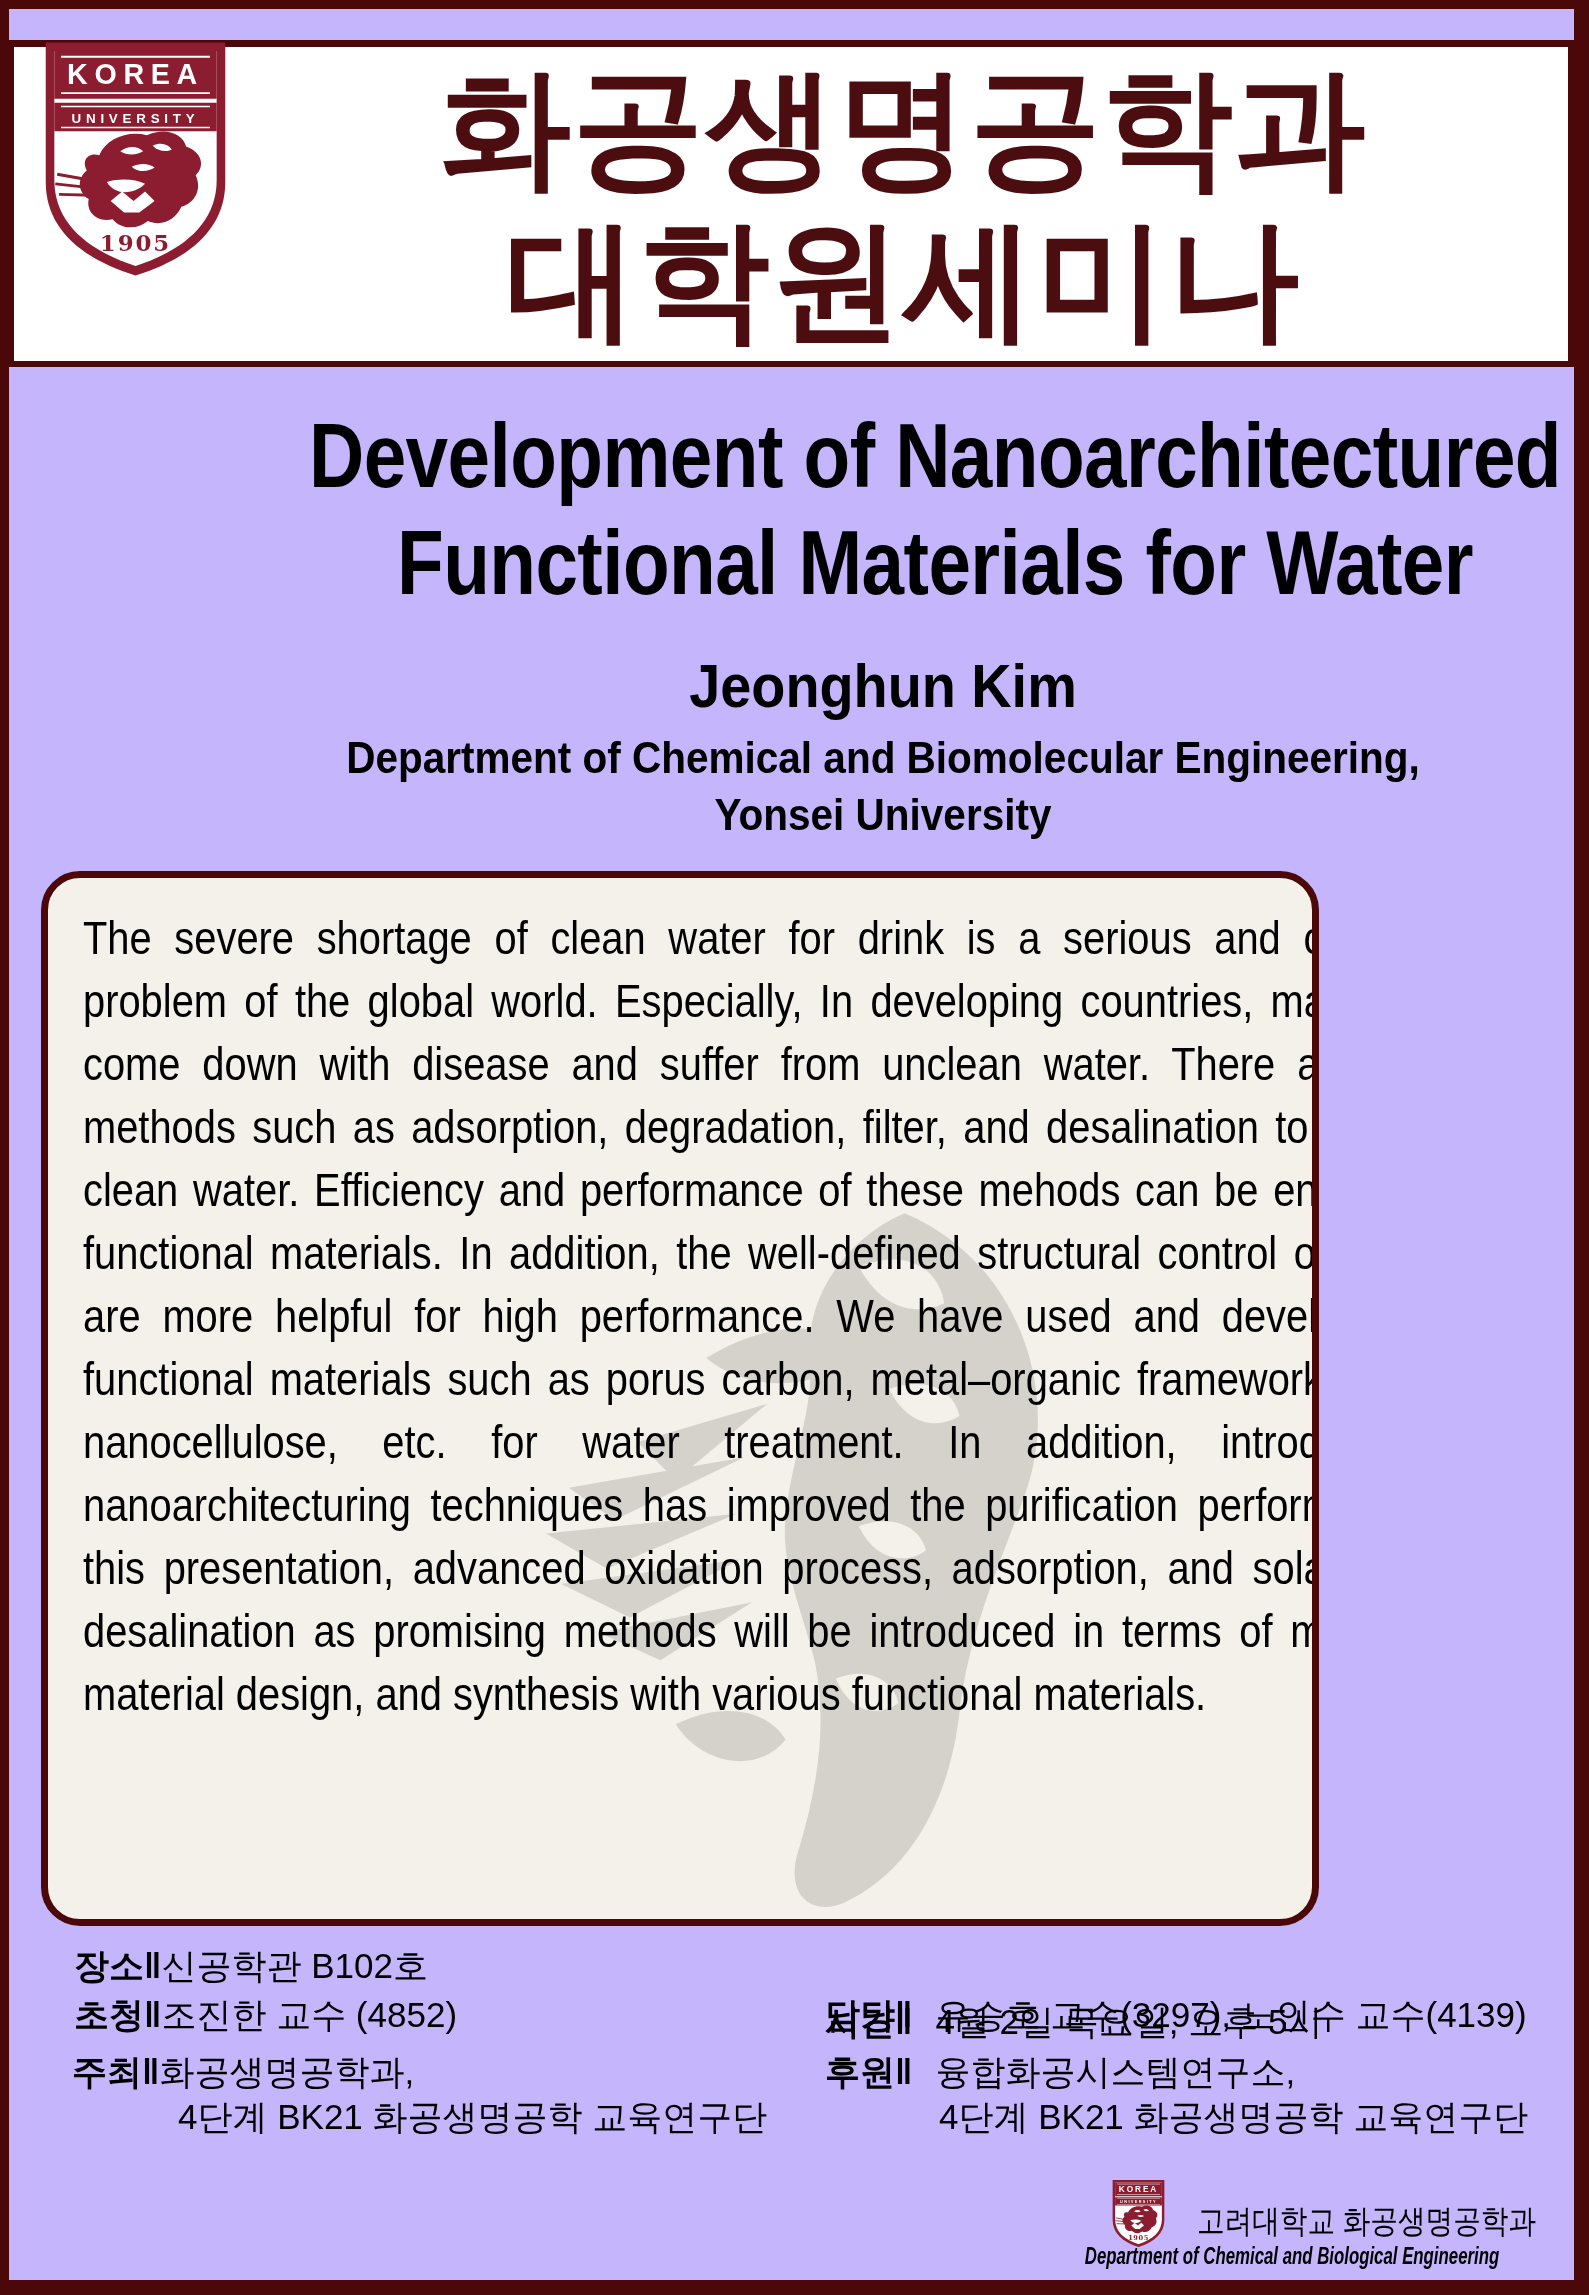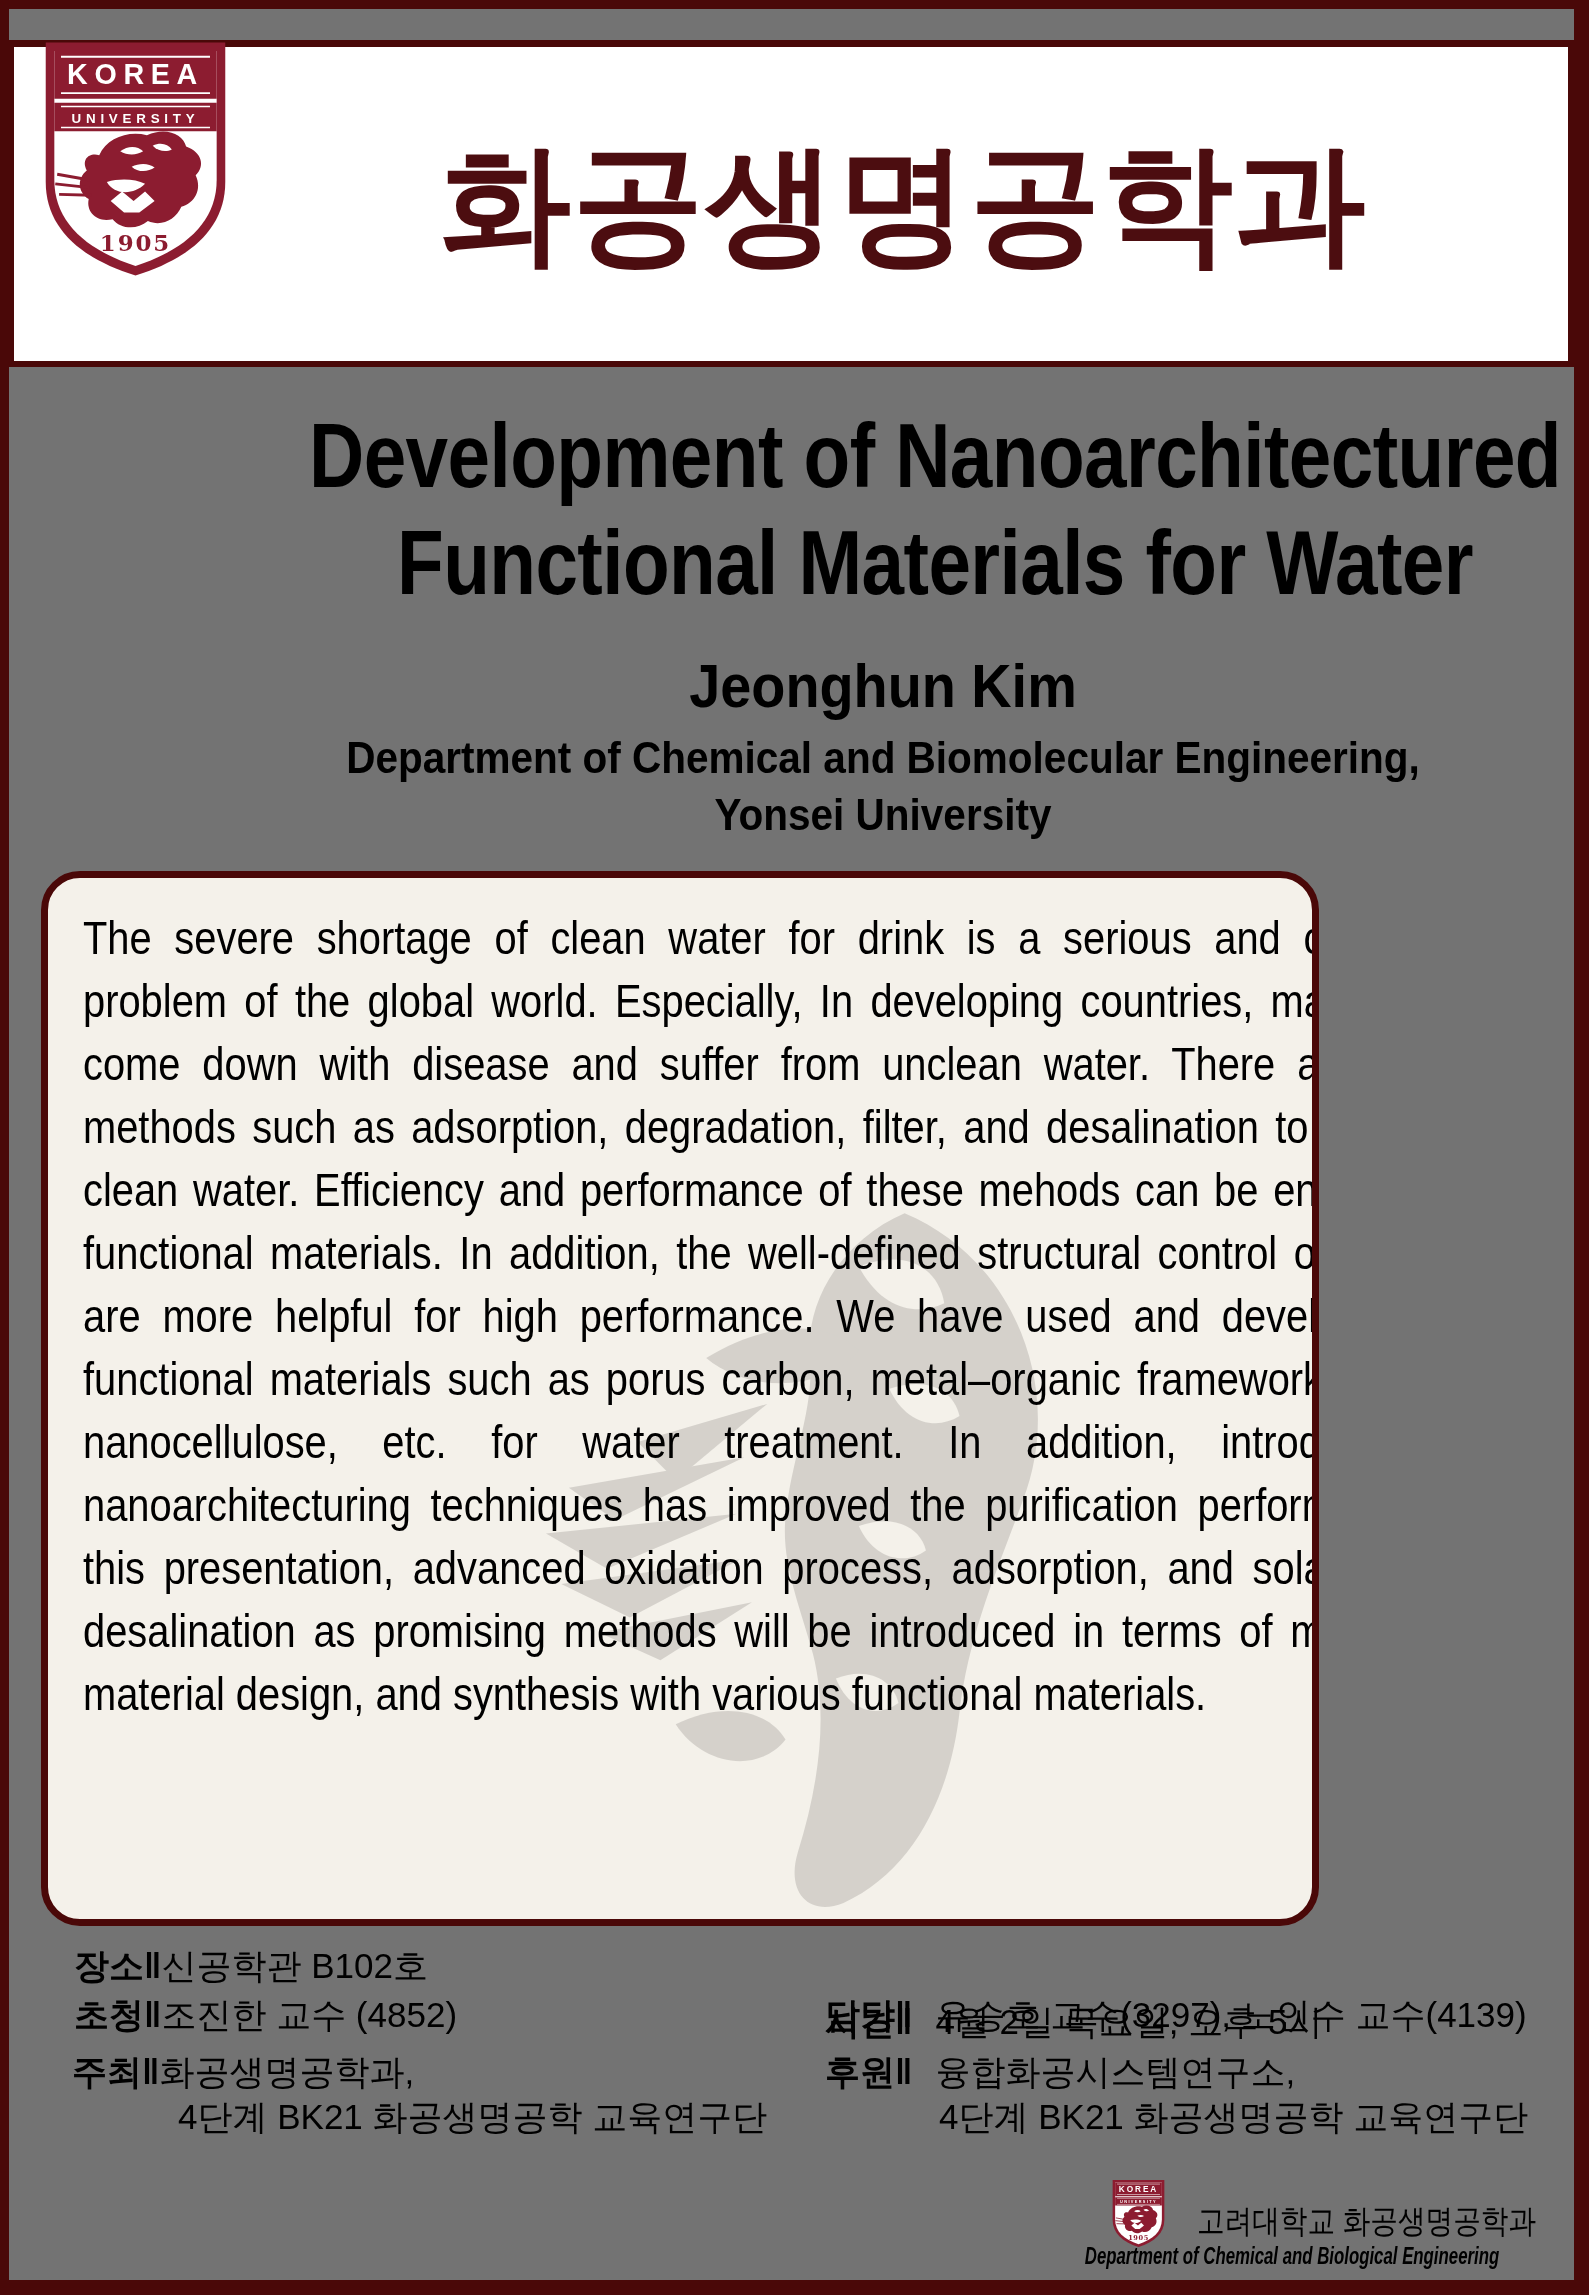--- a/index.html
+++ b/index.html
@@ -1,17 +1,17 @@
 <!DOCTYPE html>
 <html style="font-size:11.3px"><head>
 <meta charset="utf-8">
 <style>
   html,body { margin:0; padding:0; background:#ffffff; }
   .poster {
-    position:relative; width:1589px; height:2295px; background:#737373;
+    position:relative; width:1589px; height:2295px; background:#c4b5fd;
     overflow:hidden; font-family:"Liberation Sans", sans-serif; color:#000;
   }
   
   .frame-top    { position:absolute; left:0; top:0; width:1589px; height:8.5px;  background:#4a0808; }
   .frame-left   { position:absolute; left:0; top:0; width:8.5px;  height:2295px; background:#4a0808; }
   .frame-right  { position:absolute; left:1574px; top:0; width:15.5px; height:2295px; background:#4a0808; }
   .frame-bottom { position:absolute; left:0; top:2280px; width:1589px; height:15.5px; background:#4a0808; }
 
   
   .header-box {
@@ -114,20 +114,21 @@
 <div class="poster">
 
   <div class="frame-top"></div>
   <div class="frame-left"></div>
   <div class="frame-right"></div>
   <div class="frame-bottom"></div>
 
   <div class="header-box">
     <div class="header-title">
       <div>화공생명공학과</div>
+      <div>대학원세미나</div>
     </div>
   </div>
   <svg class="crest-large" viewBox="0 0 200 252">
     <use href="#ku-crest"></use>
   </svg>
 
   <div class="talk-title">
     <div>Development of Nanoarchitectured</div>
     <div>Functional Materials for Water</div>
   </div>

